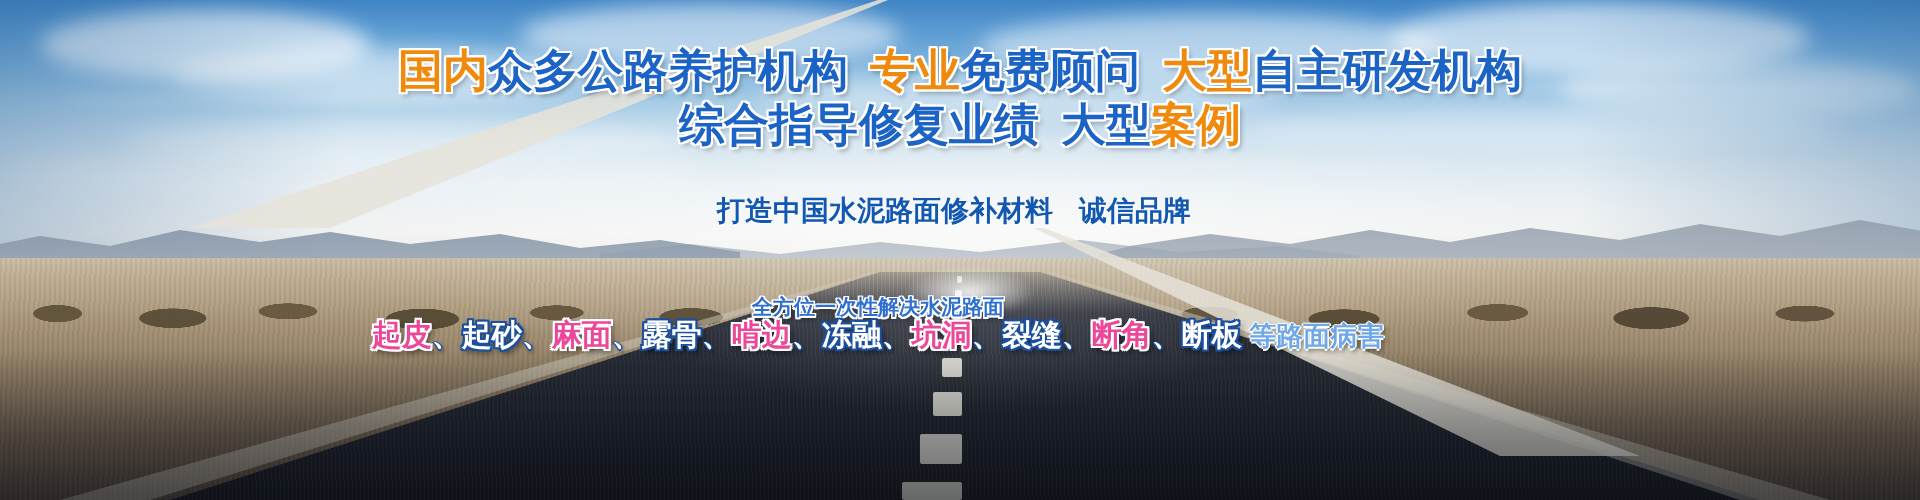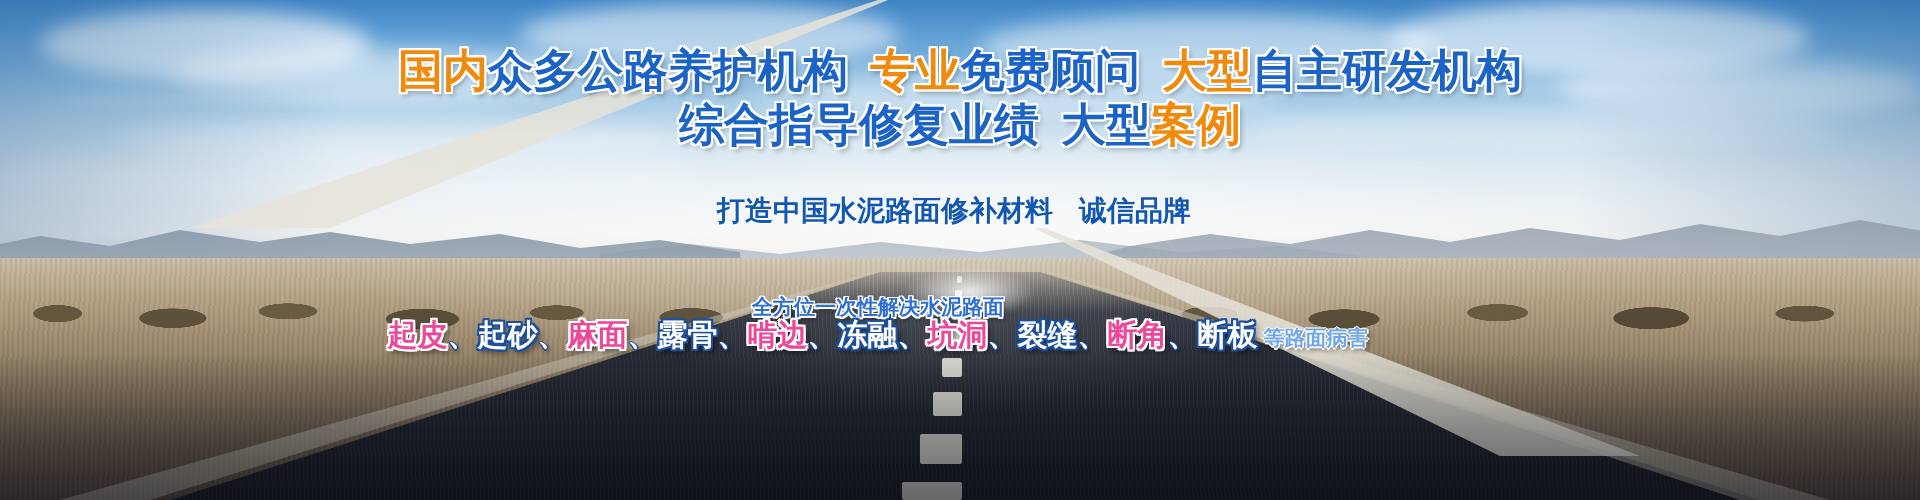--- a/index.html
+++ b/index.html
@@ -225,21 +225,21 @@
       3px 4px 6px rgba(0,0,0,.75);
   }
   .dz-sep{
     color:#ffffff;
     text-shadow:
       -1.5px 0 0 #1c4f9c,1.5px 0 0 #1c4f9c,0 -1.5px 0 #1c4f9c,0 1.5px 0 #1c4f9c,
       2px 3px 5px rgba(0,0,0,.7);
   }
   .dz-tail{
     color:#6fa8e8;
-    font-size:21px;
+    font-size:27px;
     text-shadow:
       -1.5px 0 0 #fff,1.5px 0 0 #fff,0 -1.5px 0 #fff,0 1.5px 0 #fff,
       2px 3px 5px rgba(0,0,0,.65);
   }
   .hour-red{
     color:#ef2b2b;
     text-shadow:
       -1.5px 0 0 #fff,1.5px 0 0 #fff,0 -1.5px 0 #fff,0 1.5px 0 #fff,
       -1.5px -1.5px 0 #fff,1.5px -1.5px 0 #fff,-1.5px 1.5px 0 #fff,1.5px 1.5px 0 #fff,
       2px 3px 5px rgba(0,0,0,.7);

